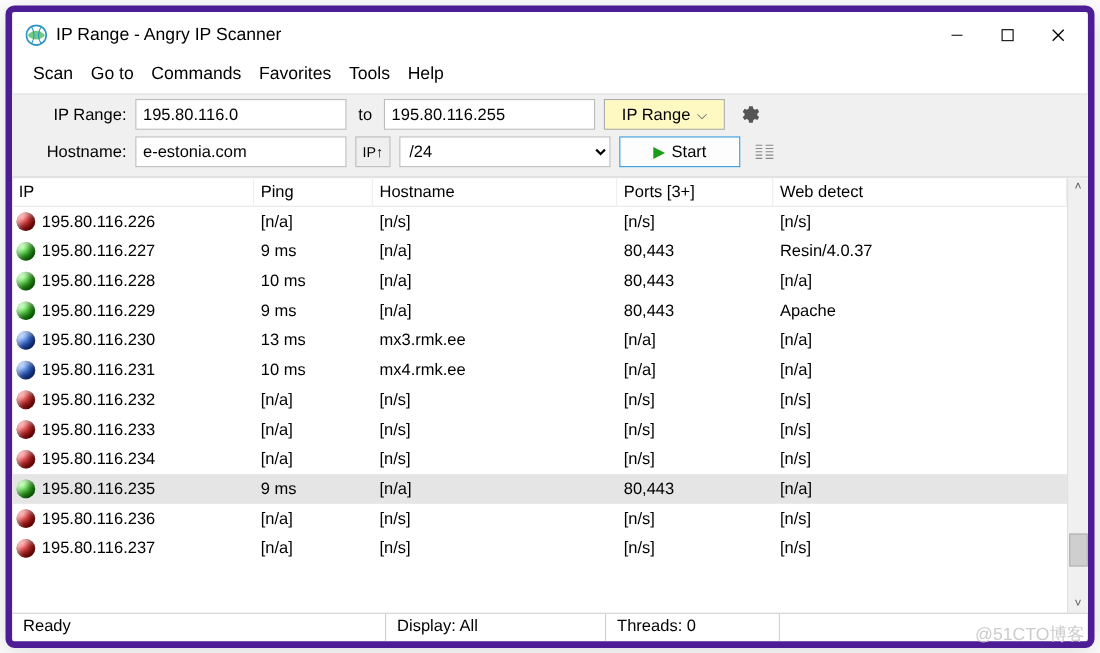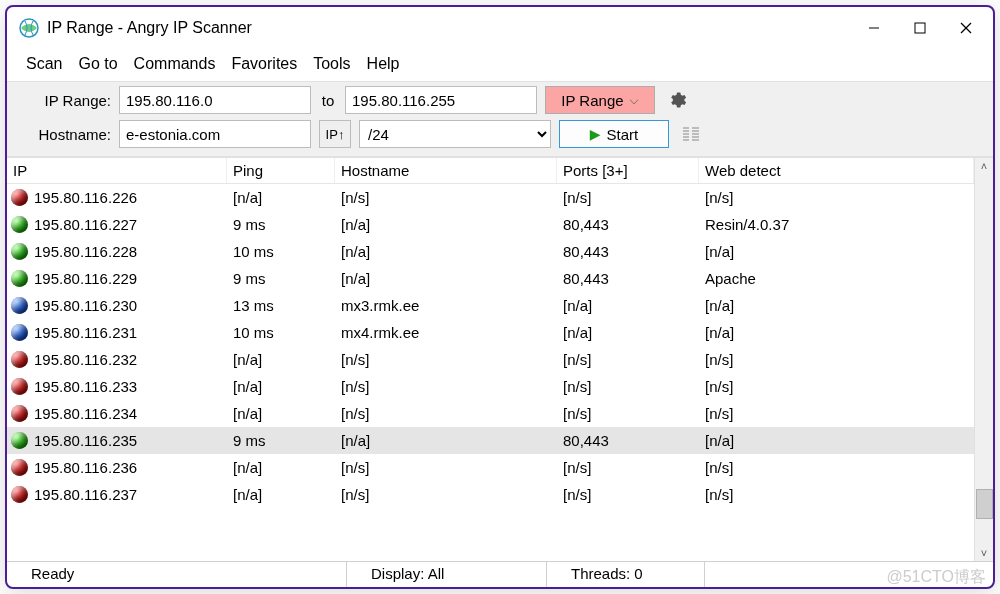--- a/index.html
+++ b/index.html
@@ -10,21 +10,21 @@
     background: #fff;
     width: 1000px;
     height: 594px;
     overflow: hidden;
     position: relative;
   }
   .window {
     width: 990px;
     height: 584px;
     margin: 5px;
-    border: 2px solid #4c1d95;
+    border: 6px solid #4c1d95;
     border-radius: 8px;
     box-shadow: 0 4px 24px rgba(0,0,0,0.15);
     background: #fff;
     display: flex;
     flex-direction: column;
     overflow: hidden;
   }
   .titlebar {
     display: flex;
     align-items: center;
@@ -89,21 +89,21 @@
     width: 32px; height: 28px;
     display: inline-flex; align-items: center; justify-content: center;
     border: 1px solid #bcbcbc;
     background: #efefef;
     font-size: 13px;
     cursor: default;
   }
   .feeder {
     width: 110px; height: 28px;
     border: 1px solid #adadad;
-    background: #fca5a5;
+    background: #fef9c3;
     font-size: 15px;
     display: inline-flex; align-items: center; justify-content: center;
     gap: 6px;
     cursor: default;
   }
   .feeder .chev { font-size: 12px; color: #555; }
   .startbtn {
     width: 110px; height: 28px;
     border: 1px solid #3399dd;
     background: #fdfdfd;
@@ -178,21 +178,21 @@
   .thumb { width: 17px; height: 30px; background: #cfcfcf; border: 1px solid #b0b0b0; margin-top: auto; margin-bottom: 28px; }
 
   
   .statusbar {
     display: flex;
     height: 26px;
     font-size: 15px;
     border-top: 1px solid #d0d0d0;
   }
   .statusbar > div {
-    padding: 3px 24px;
+    padding: 3px 10px;
     border-right: 1px solid #d0d0d0;
   }
   .statusbar > div:last-child { border-right: none; flex: 1; }
   .sb-ready { width: 340px; text-align: left; }
   .sb-display { width: 200px; }
   .sb-threads { width: 158px; }
 
   .watermark {
     position: absolute;
     right: 14px; bottom: 6px;

